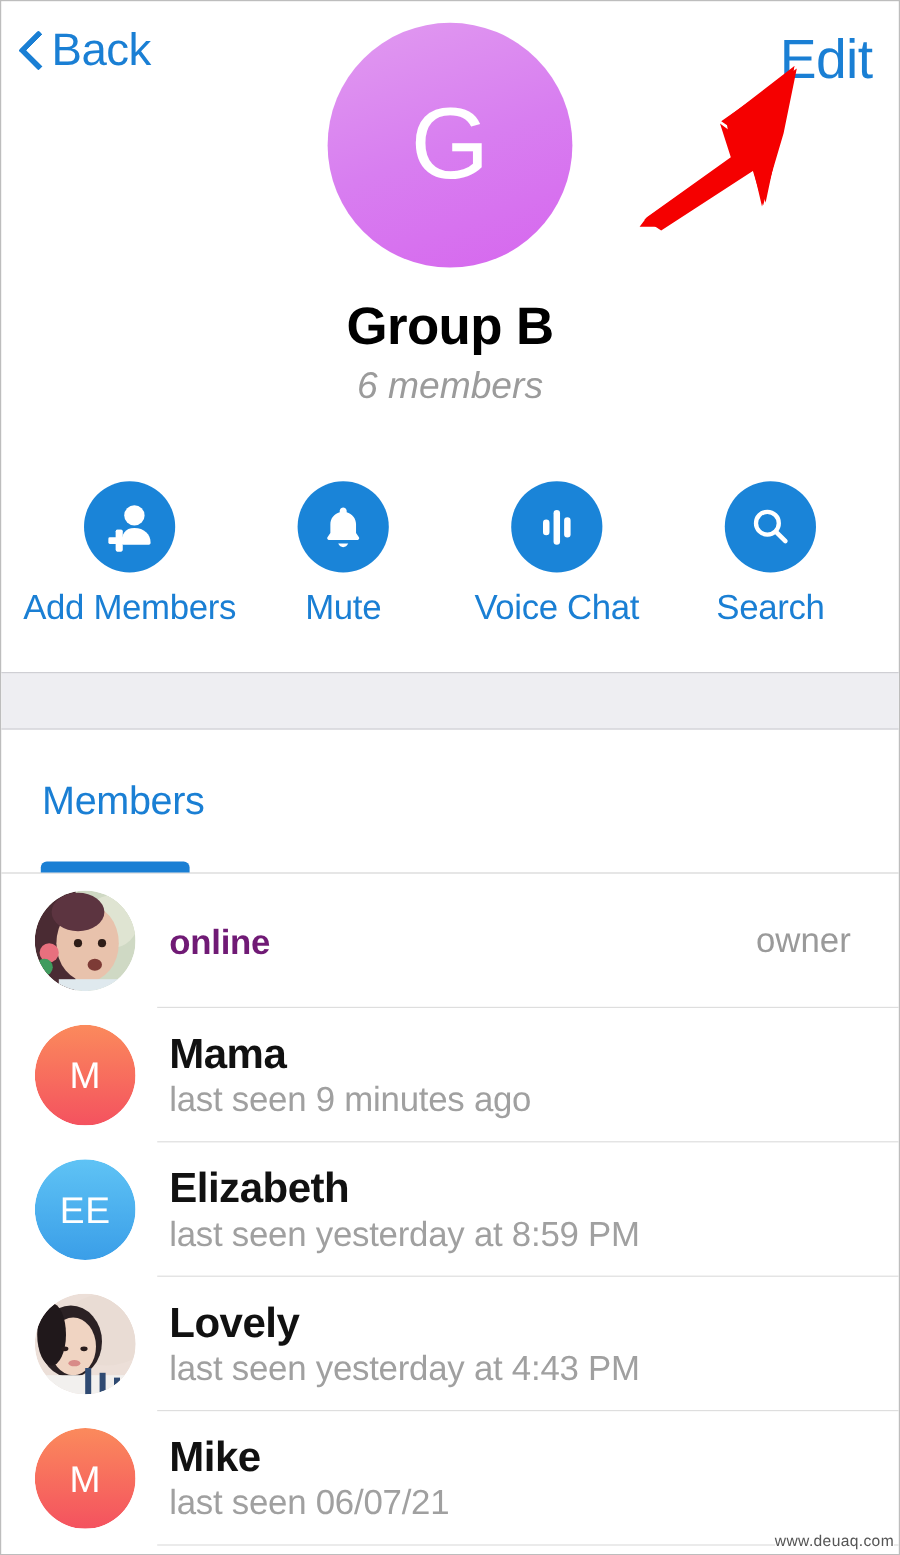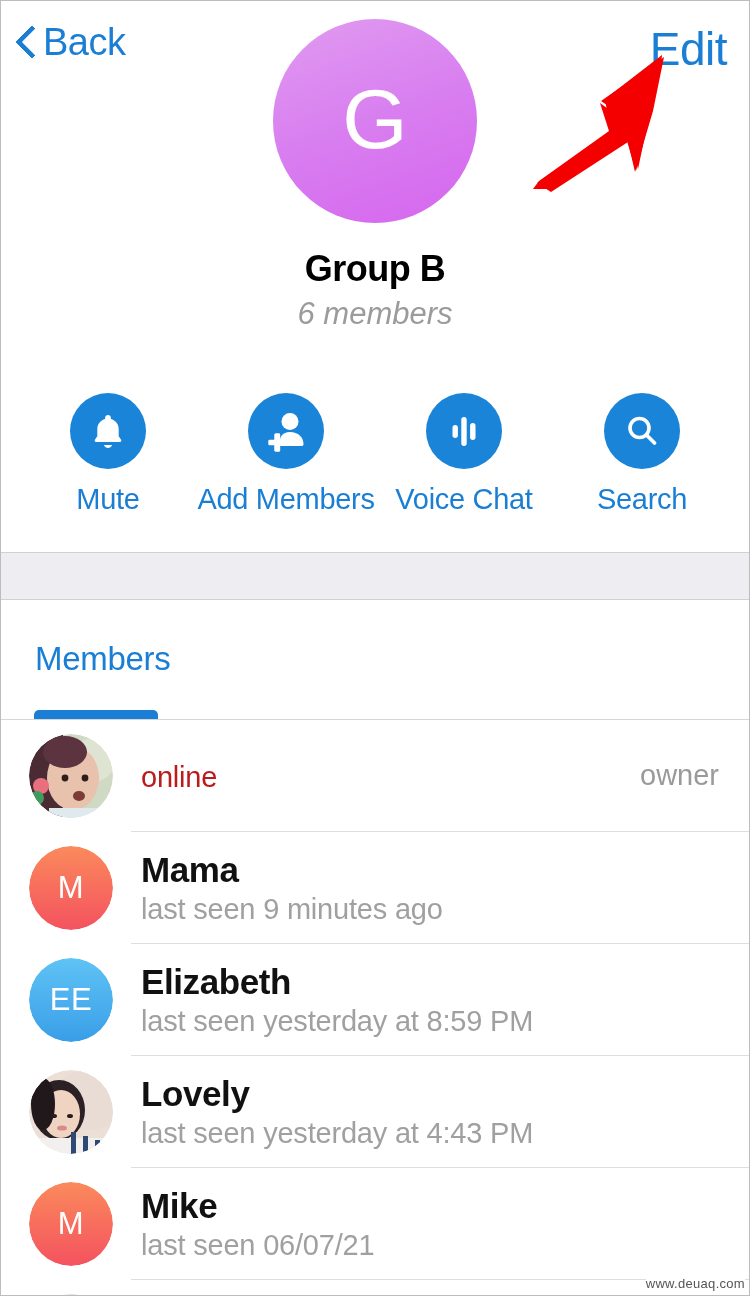--- a/index.html
+++ b/index.html
@@ -98,21 +98,21 @@
     left: 530px;
     top: 52px;
     width: 135px;
     height: 145px;
     pointer-events: none;
   }
 
   
   .group-title {
     text-align: center;
-    font-size: 36px;
+    font-size: 44px;
     font-weight: bold;
     color: #000000;
     letter-spacing: -0.5px;
     margin-top: 18px;
     line-height: 1.1;
   }
   .group-subtitle {
     text-align: center;
     font-size: 31px;
     color: #9b9b9b;
@@ -229,25 +229,25 @@
     letter-spacing: -0.4px;
     line-height: 1.12;
   }
   .member-status {
     font-size: 29px;
     color: #a0a0a0;
     letter-spacing: -0.2px;
     margin-top: 3px;
     line-height: 1.12;
   }
-  .member-status.online { color: #b91c1c; }
+  .member-status.online { color: #701a75; font-weight: bold; }
   .member-badge {
     font-size: 29px;
     color: #9a9a9a;
-    padding-right: 30px;
+    padding-right: 40px;
     white-space: nowrap;
   }
   .row-divider {
     position: absolute;
     left: 130px;
     right: 0;
     bottom: 0;
     height: 1px;
     background: #dedede;
   }
@@ -286,42 +286,42 @@
       <polygon points="131,2 88,64 69,50 78,78 8,128 2,136 22,136 96,88 105,118 121,56" fill="#f50000"></polygon>
       <polygon points="131,2 74,46 79,77 99,87 107,116" fill="#f50000"></polygon>
       <polygon points="133,4 70,48 92,63 78,79 6,130 20,139 97,89 104,119 122,58" fill="#f50000"></polygon>
     </svg>
   </div>
 
   <div class="group-title">Group B</div>
   <div class="group-subtitle">6 members</div>
 
   <div class="actions">
-
-    <div class="action">
-      <div class="action-circle">
-        <svg width="44" height="44" viewBox="0 0 44 44">
-          <path d="M22 6c-1.6 0-2.9 1.2-2.9 2.7v1.2c-4.6 1.2-7.8 5.2-7.8 10v7.3l-2.4 3.6c-.6.9 0 2.1 1.1 2.1h24c1.1 0 1.7-1.2 1.1-2.1l-2.4-3.6v-7.3c0-4.8-3.2-8.8-7.8-10V8.7C24.9 7.2 23.6 6 22 6z" fill="#ffffff"></path>
-          <path d="M17.8 36c1 1.9 2.4 3 4.2 3s3.2-1.1 4.2-3z" fill="#ffffff"></path>
-        </svg>
-      </div>
-      <div class="action-label">Mute</div>
-    </div>
 
     <div class="action">
       <div class="action-circle">
         <svg width="46" height="46" viewBox="0 0 46 46">
           <circle cx="27" cy="13.5" r="8.5" fill="#ffffff"></circle>
           <path d="M27 24c8 0 13.5 5.2 13.5 12.2 0 1.1-.9 1.8-2 1.8H18.5c-1.1 0-2-.7-2-1.8C16.5 29.2 19 24 27 24z" fill="#ffffff"></path>
           <rect x="11.5" y="25.5" width="5.6" height="18" rx="1.2" fill="#ffffff"></rect>
           <rect x="5.3" y="31.7" width="18" height="5.6" rx="1.2" fill="#ffffff"></rect>
           <rect x="11.5" y="25.5" width="5.6" height="18" rx="1.2" fill="#ffffff"></rect>
         </svg>
       </div>
       <div class="action-label">Add Members</div>
+    </div>
+
+    <div class="action">
+      <div class="action-circle">
+        <svg width="44" height="44" viewBox="0 0 44 44">
+          <path d="M22 6c-1.6 0-2.9 1.2-2.9 2.7v1.2c-4.6 1.2-7.8 5.2-7.8 10v7.3l-2.4 3.6c-.6.9 0 2.1 1.1 2.1h24c1.1 0 1.7-1.2 1.1-2.1l-2.4-3.6v-7.3c0-4.8-3.2-8.8-7.8-10V8.7C24.9 7.2 23.6 6 22 6z" fill="#ffffff"></path>
+          <path d="M17.8 36c1 1.9 2.4 3 4.2 3s3.2-1.1 4.2-3z" fill="#ffffff"></path>
+        </svg>
+      </div>
+      <div class="action-label">Mute</div>
     </div>
 
     <div class="action">
       <div class="action-circle">
         <svg width="44" height="44" viewBox="0 0 44 44">
           <rect x="10.5" y="16" width="5.4" height="13" rx="2.7" fill="#ffffff"></rect>
           <rect x="19.3" y="8" width="5.4" height="29" rx="2.7" fill="#ffffff"></rect>
           <rect x="28.1" y="14" width="5.4" height="17" rx="2.7" fill="#ffffff"></rect>
         </svg>
       </div>

